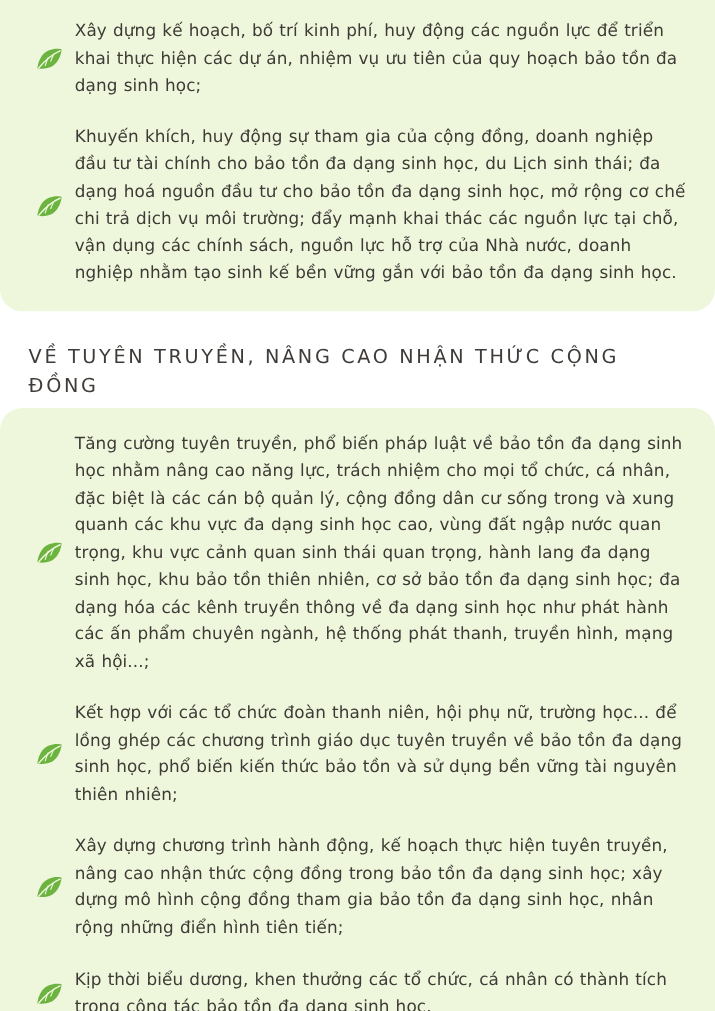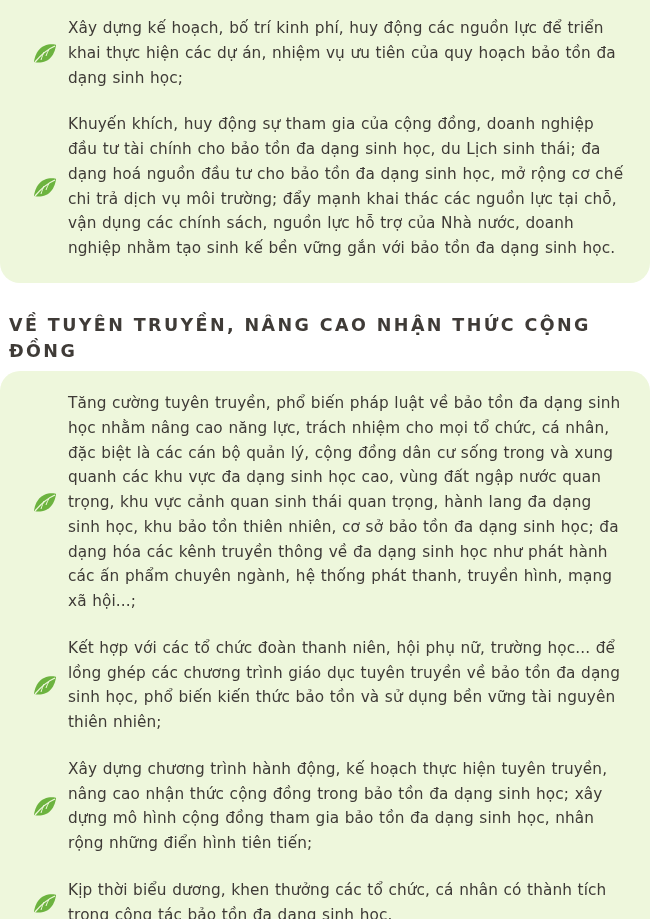--- a/index.html
+++ b/index.html
@@ -78,25 +78,25 @@
     line-height: 1.62;
     color: #3e3a36;
     letter-spacing: 0.1px;
     text-align: left;
     word-spacing: 0.6px;
   }
 
   
   .section-heading {
     position: absolute;
-    left: 9px;
+    left: 26px;
     top: 312px;
     width: 604px;
     font-size: 17.5px;
-    font-weight: bold;
+    font-weight: normal;
     letter-spacing: 2.4px;
     line-height: 1.5;
     color: #3f3b37;
     text-transform: uppercase;
   }
 </style>
 </head>
 <body>
 
 <div class="page">

